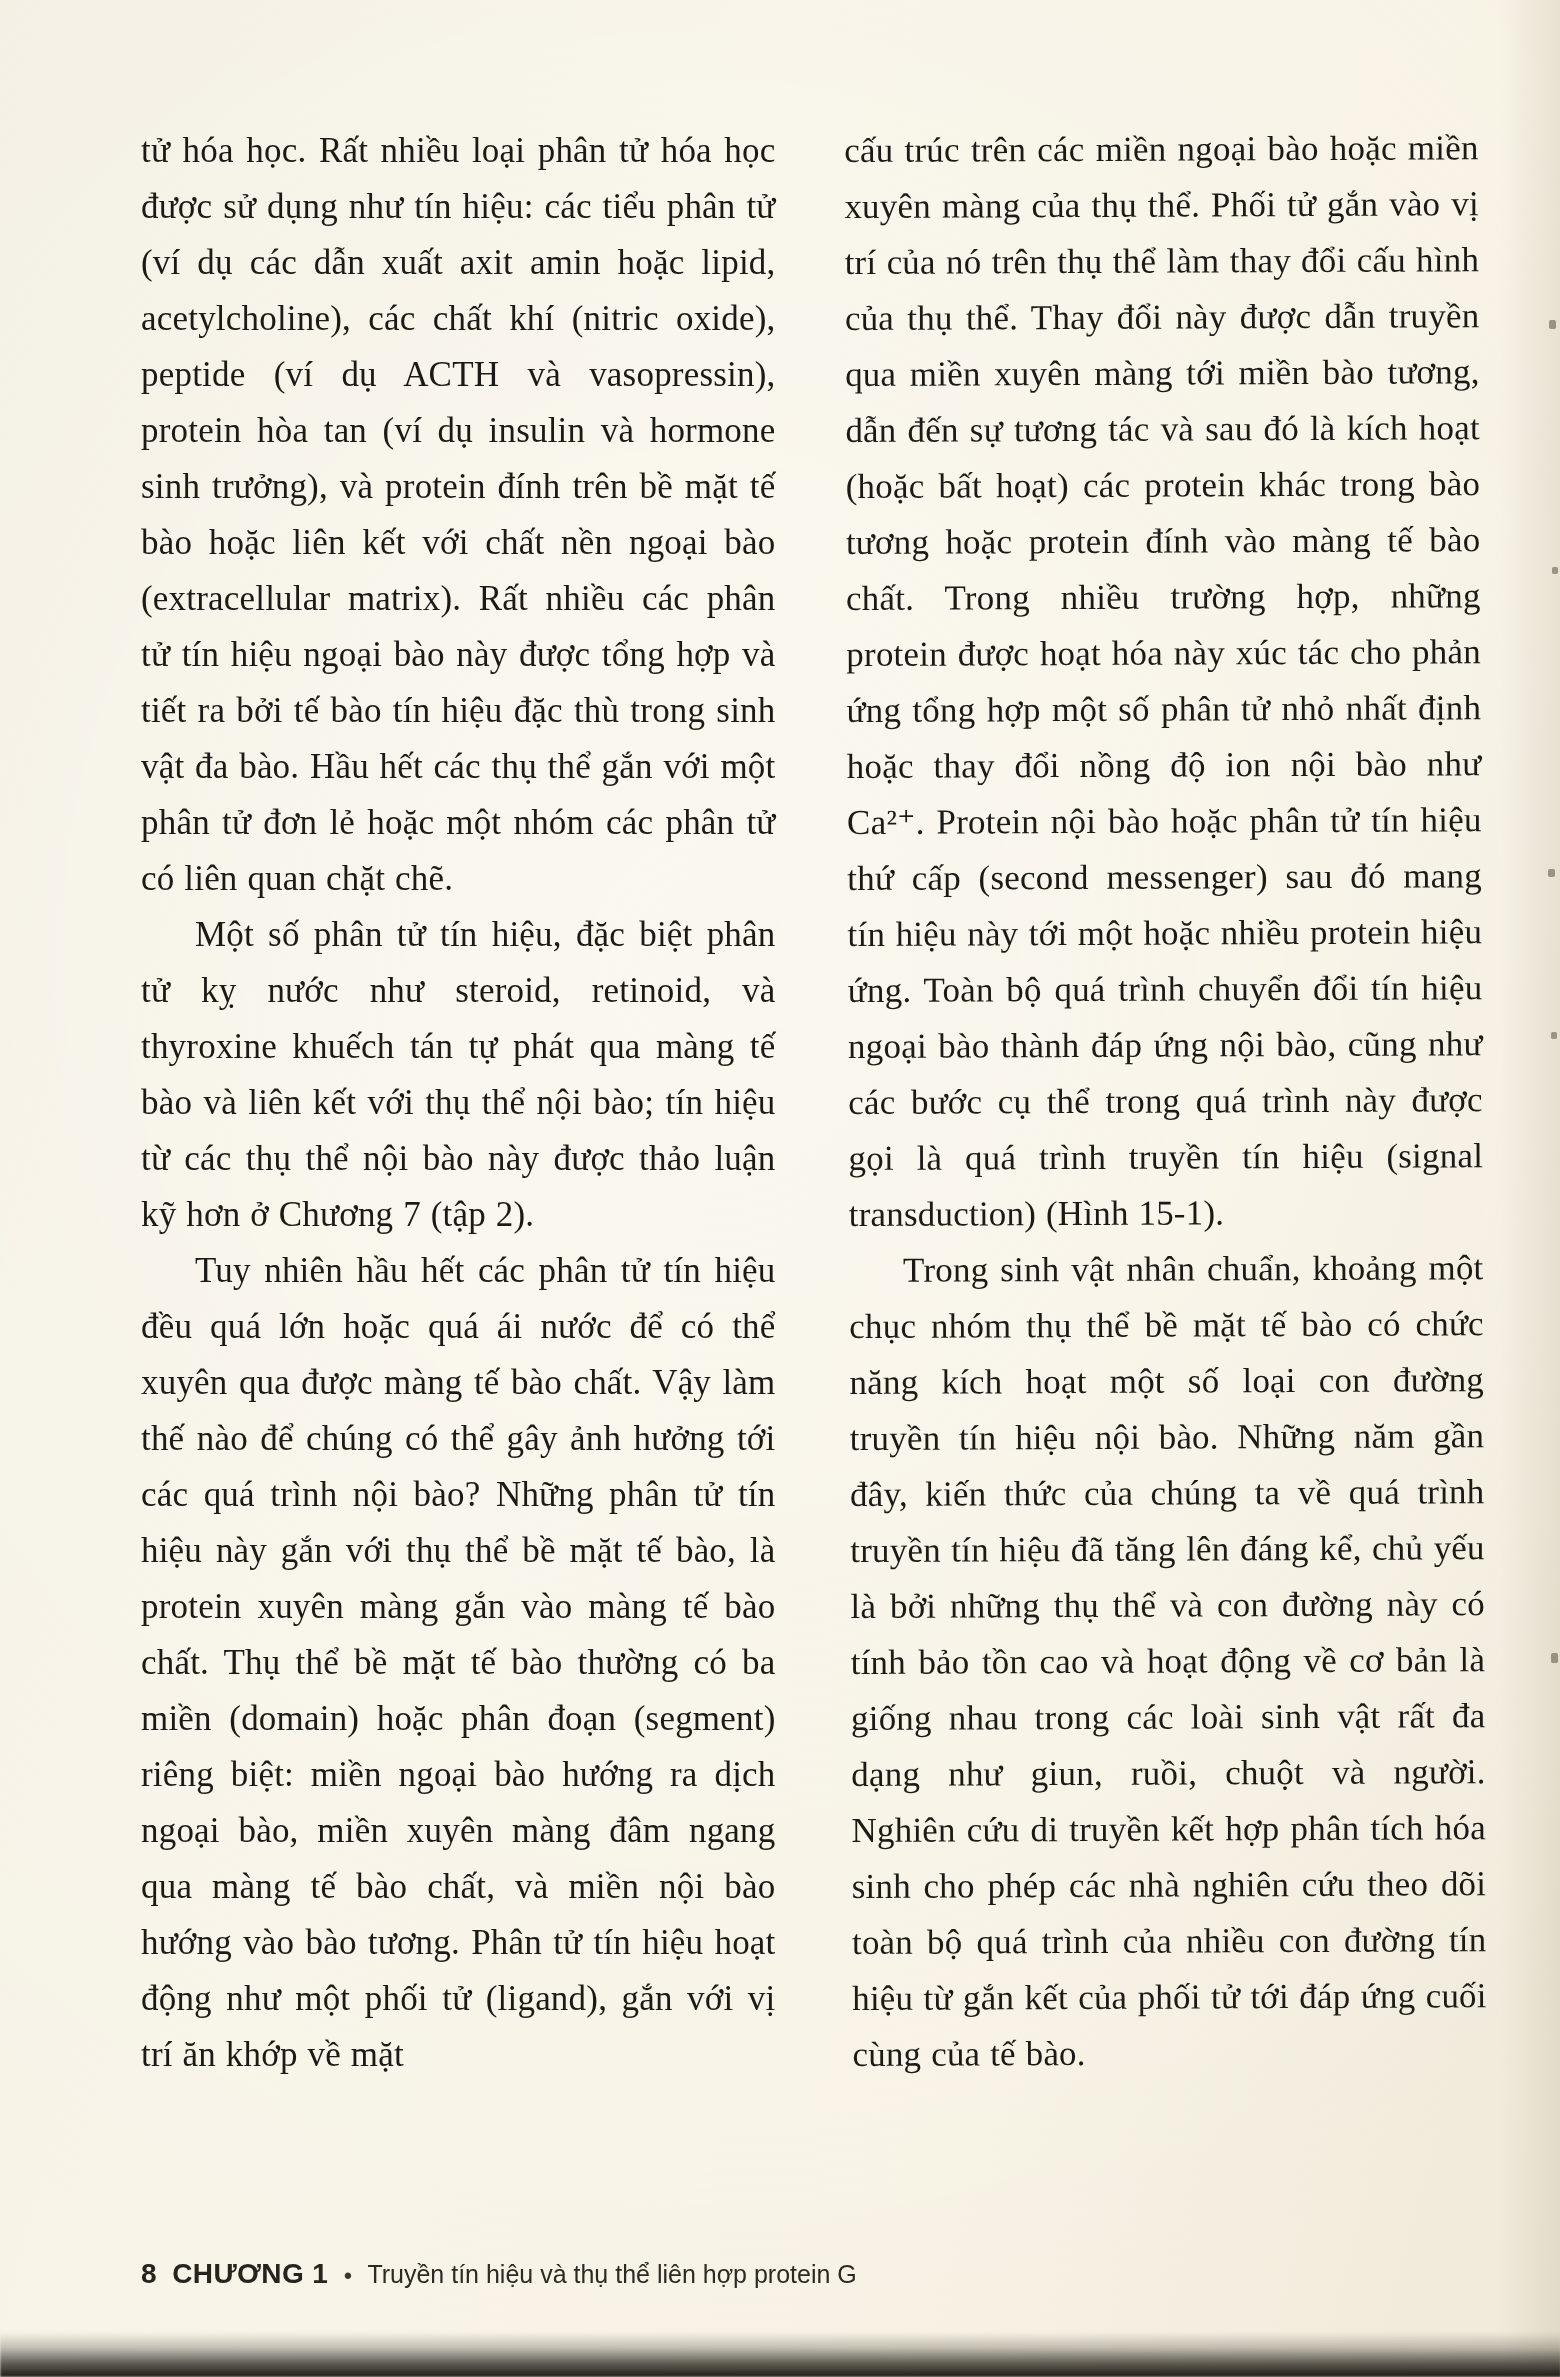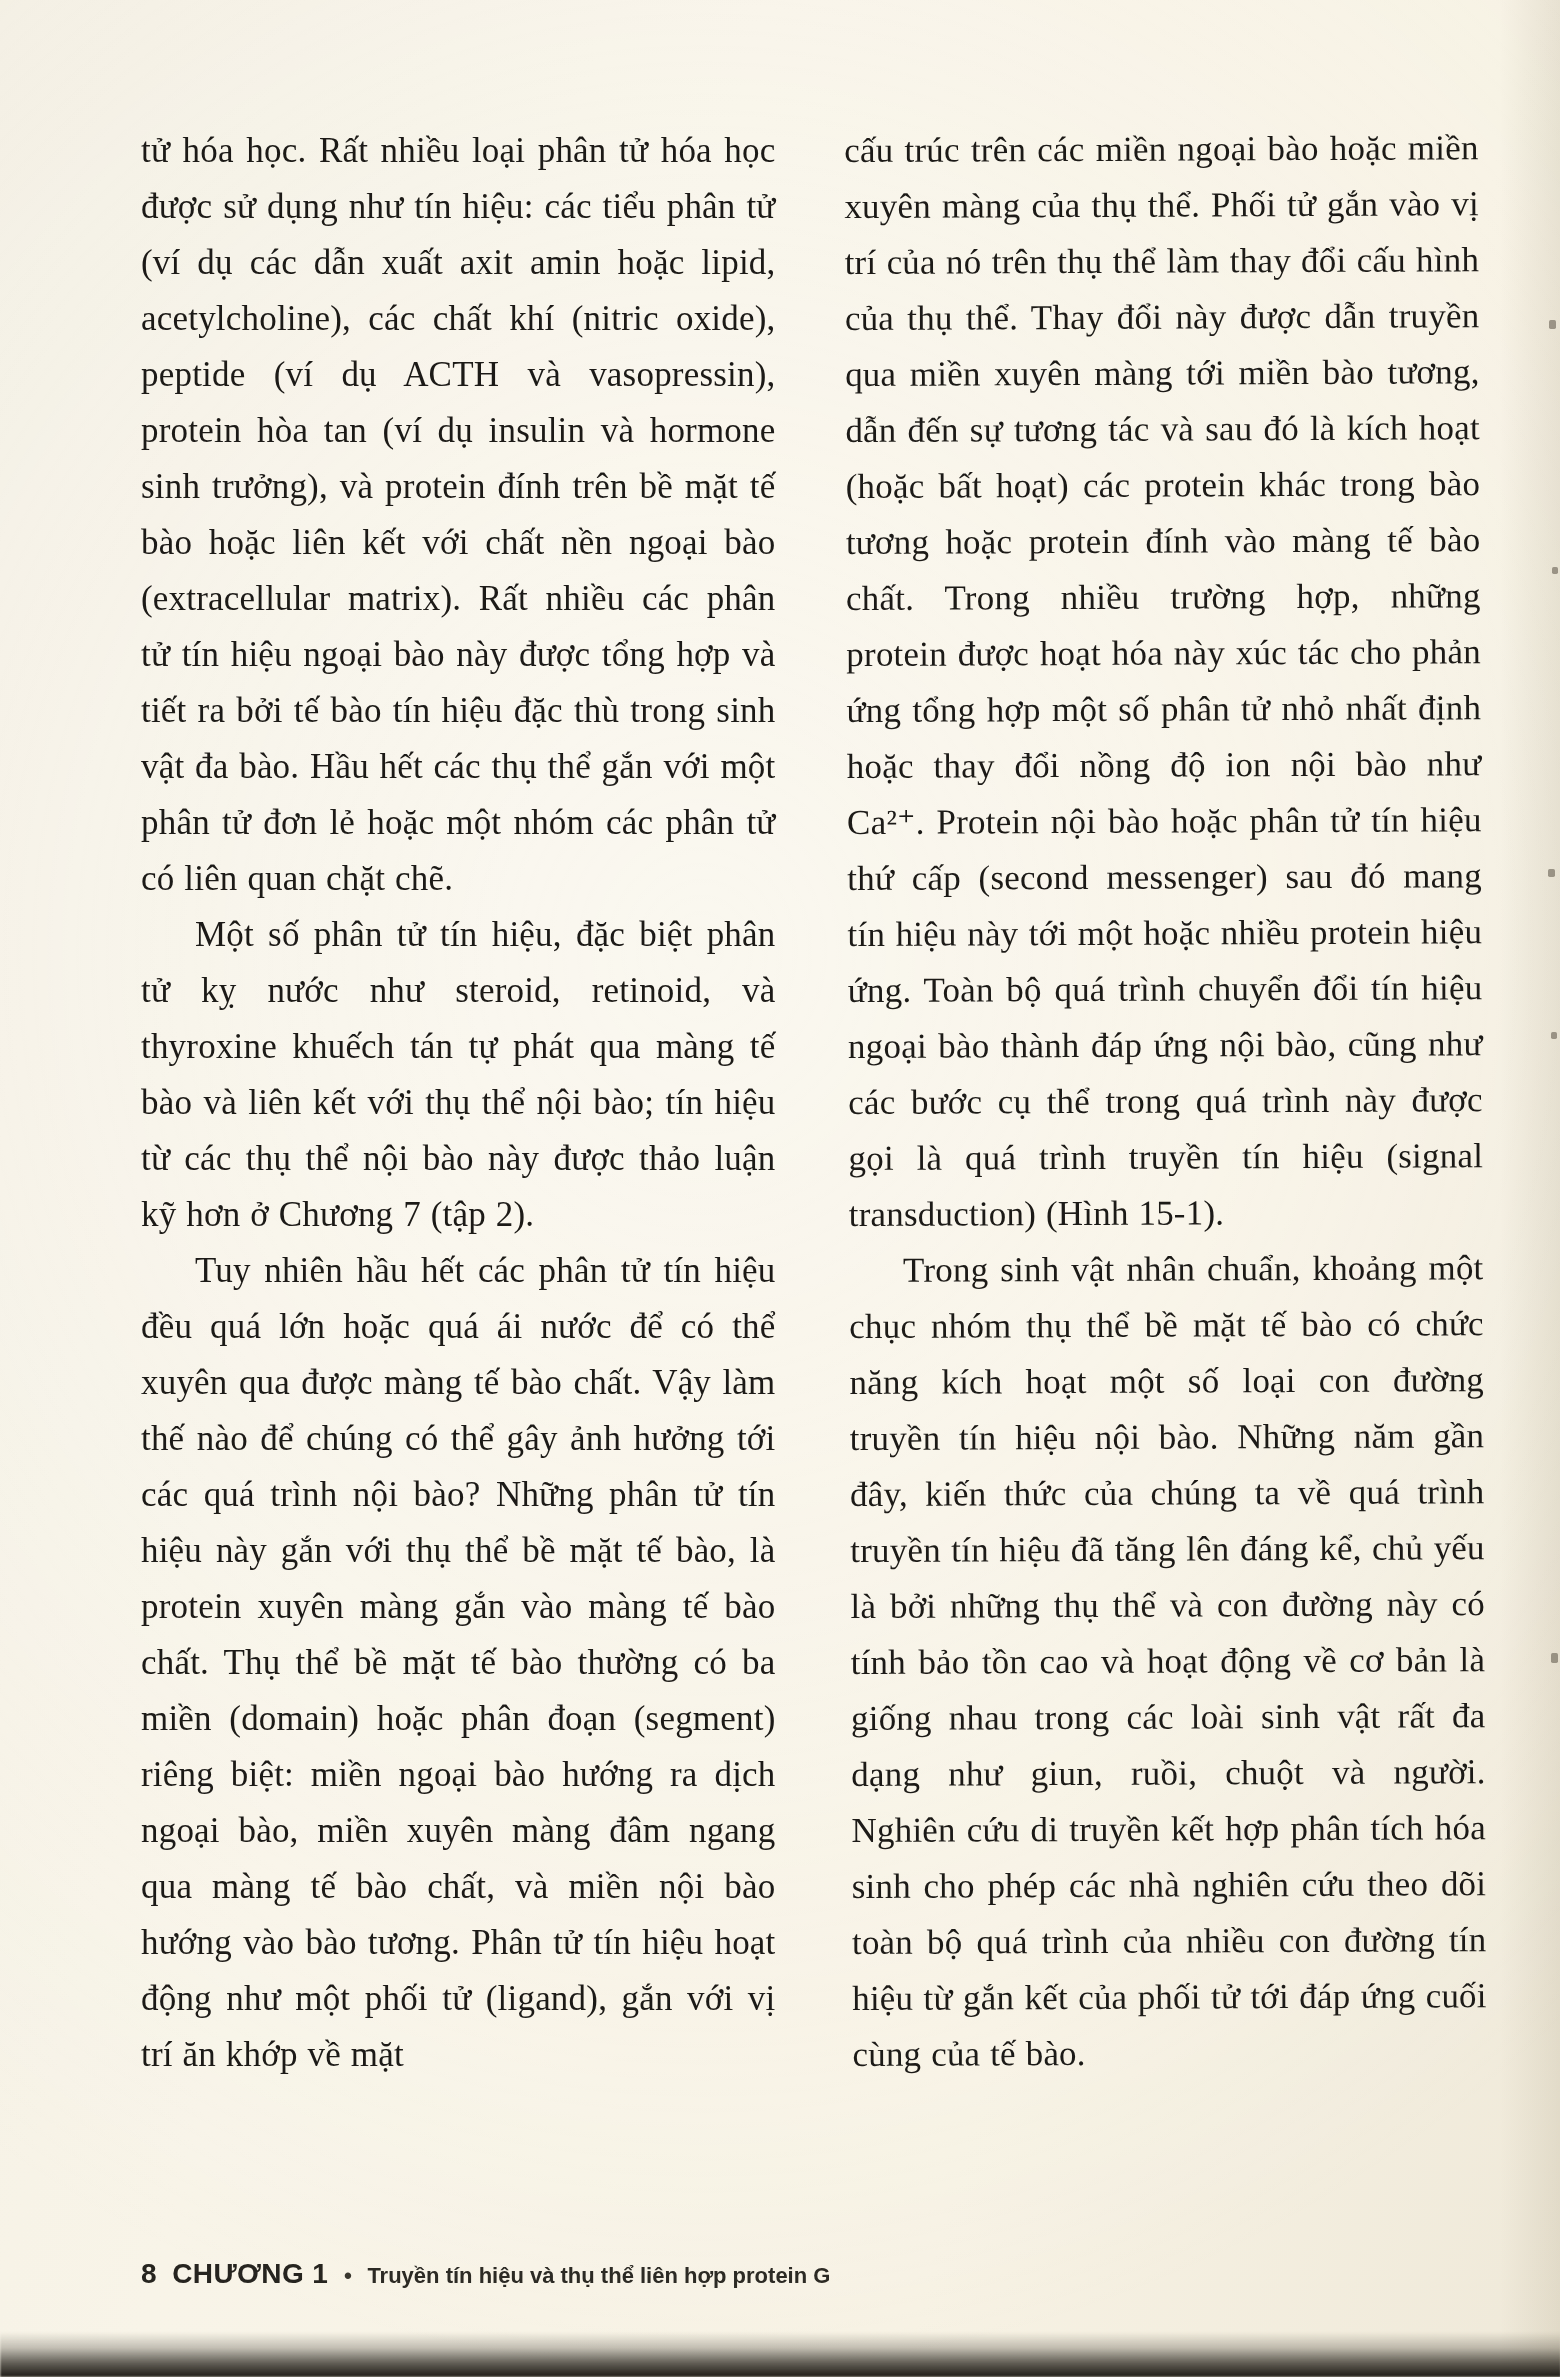--- a/index.html
+++ b/index.html
@@ -73,22 +73,22 @@
     font-size: 28px;
     font-weight: 700;
     letter-spacing: 0.4px;
   }
   .footer .separator {
     font-size: 22.6px;
     font-weight: 700;
     color: #3a372f;
   }
   .footer .chapter-title {
-    font-size: 22px;
-    font-weight: 700;
+    font-size: 25px;
+    font-weight: 400;
     color: #2c2a24;
   }
   .scan-bottom-edge {
     position: absolute;
     left: 0;
     right: 0;
     bottom: 0;
     height: 45px;
     background: linear-gradient(to bottom,
       rgba(40,36,28,0) 0%,

